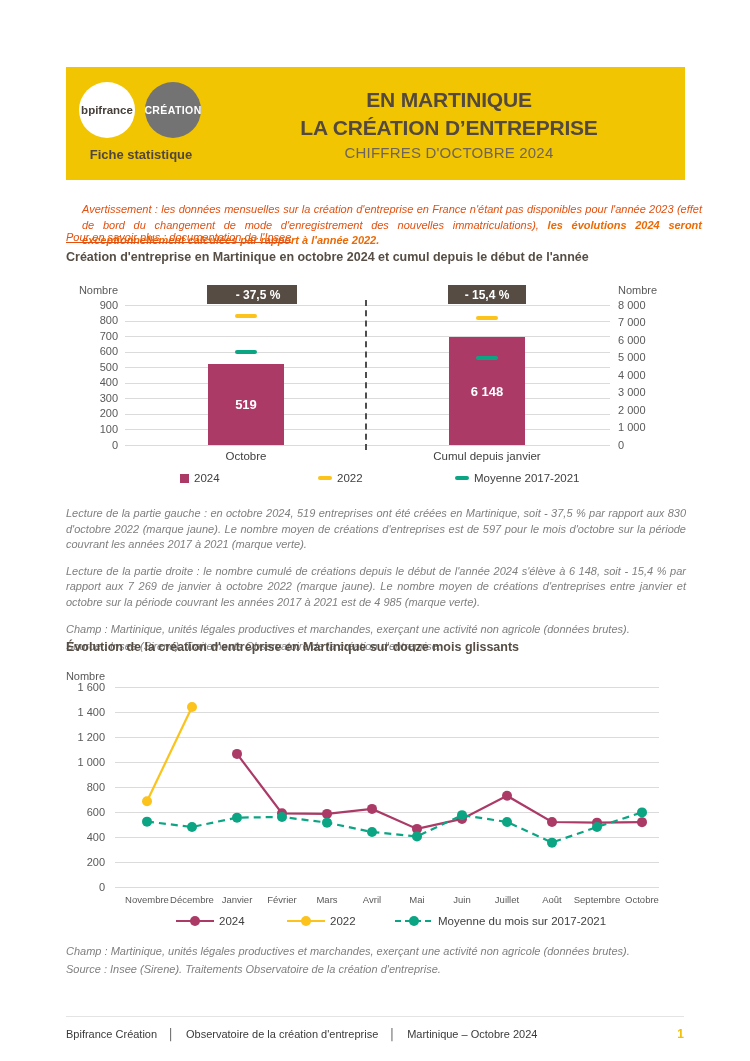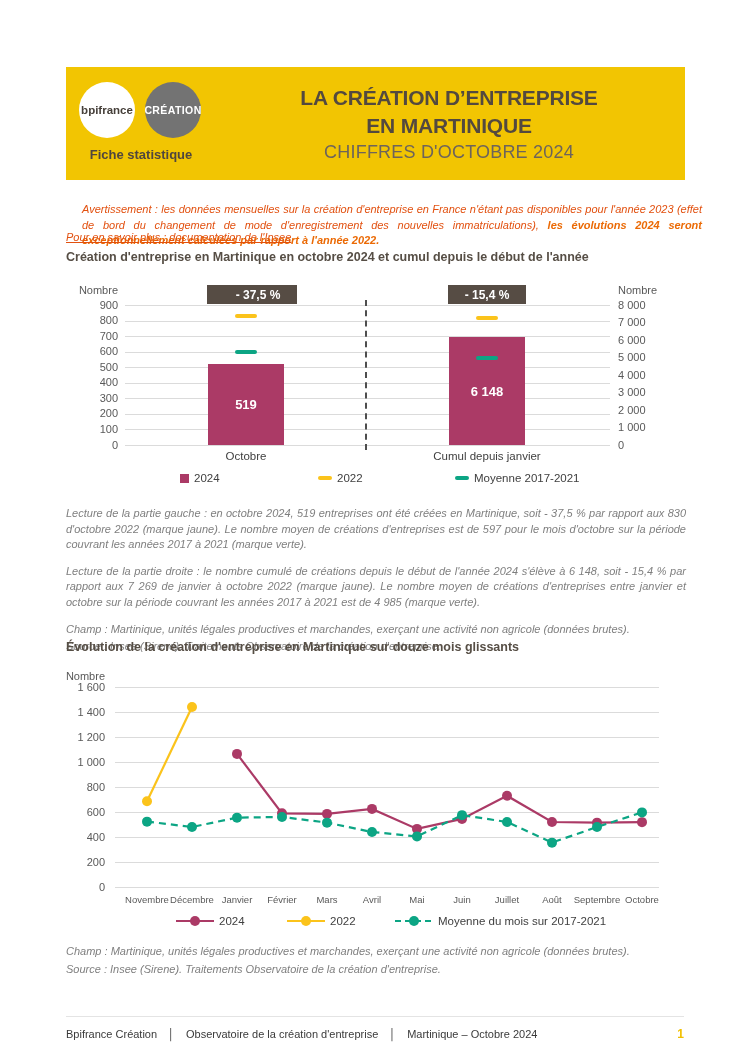--- a/index.html
+++ b/index.html
@@ -8,21 +8,21 @@
 
   
   .band{position:absolute;left:66px;top:67px;width:619px;height:113px;background:#F2C502;display:flex;}
   .logos{width:185px;position:relative;flex:0 0 auto;padding-left:32px;}
   .circle{position:absolute;border-radius:50%;display:flex;align-items:center;justify-content:center;}
   .c-white{left:13px;top:15px;width:56px;height:56px;background:#ffffff;color:#453F39;font-weight:bold;font-size:11.5px;}
   .c-brown{left:79px;top:15px;width:56px;height:56px;background:#737373;color:#ffffff;font-weight:bold;font-size:10.5px;letter-spacing:0.4px;}
   .tagline{position:absolute;left:0px;top:80px;width:150px;text-align:center;font-weight:bold;font-size:13px;color:#50463E;}
   .titles{flex:1;display:flex;flex-direction:column;justify-content:center;align-items:center;padding-right:70px;text-align:center;}
   .t1{font-size:21px;font-weight:800;color:#53493F;letter-spacing:-0.2px;line-height:1.3;}
-  .t2{font-size:18px;color:#6E645B;margin-top:3px;letter-spacing:0.2px;}
+  .t2{font-size:15px;color:#6E645B;margin-top:3px;letter-spacing:0.2px;}
 
   
   .warning{position:absolute;left:66px;top:186px;width:620px;font-size:11px;font-style:italic;color:#E2500F;line-height:1.42;text-align:justify;margin:16px;}
   .w-bold{font-weight:bold;color:#EB6A05;}
   .link{position:absolute;left:66px;top:231px;font-size:11px;font-style:italic;color:#E2500F;text-decoration:underline;cursor:pointer;}
   .sec-title{position:absolute;left:66px;width:620px;font-size:12.5px;font-weight:bold;color:#564E45;margin:0;}
 
   
   .c1{position:absolute;left:60px;top:278px;width:630px;height:228px;}
   .c2{position:absolute;left:55px;top:668px;width:645px;height:268px;}
@@ -60,22 +60,22 @@
     <div class="logos">
       <div class="circle c-white">
         <span>bpifrance</span>
       </div>
       <div class="circle c-brown">
         <span>CRÉATION</span>
       </div>
       <div class="tagline">Fiche statistique</div>
     </div>
     <div class="titles">
+      <div class="t1">EN MARTINIQUE</div>
       <div class="t1">LA CRÉATION D’ENTREPRISE</div>
-      <div class="t1">EN MARTINIQUE</div>
       <div class="t2">CHIFFRES D'OCTOBRE 2024</div>
     </div>
   </header>
 
   <p class="warning"><span>Avertissement : les données mensuelles sur la création d'entreprise en France n'étant pas disponibles pour l'année 2023 (effet de bord du changement de mode d'enregistrement des nouvelles immatriculations), </span><span class="w-bold">les évolutions 2024 seront exceptionnellement calculées par rapport à l'année 2022.</span></p>
 
   <a class="link">Pour en savoir plus : documentation de l'Insee</a>
 
   <h2 class="sec-title" style="top:250px;">Création d'entreprise en Martinique en octobre 2024 et cumul depuis le début de l'année</h2>
 

